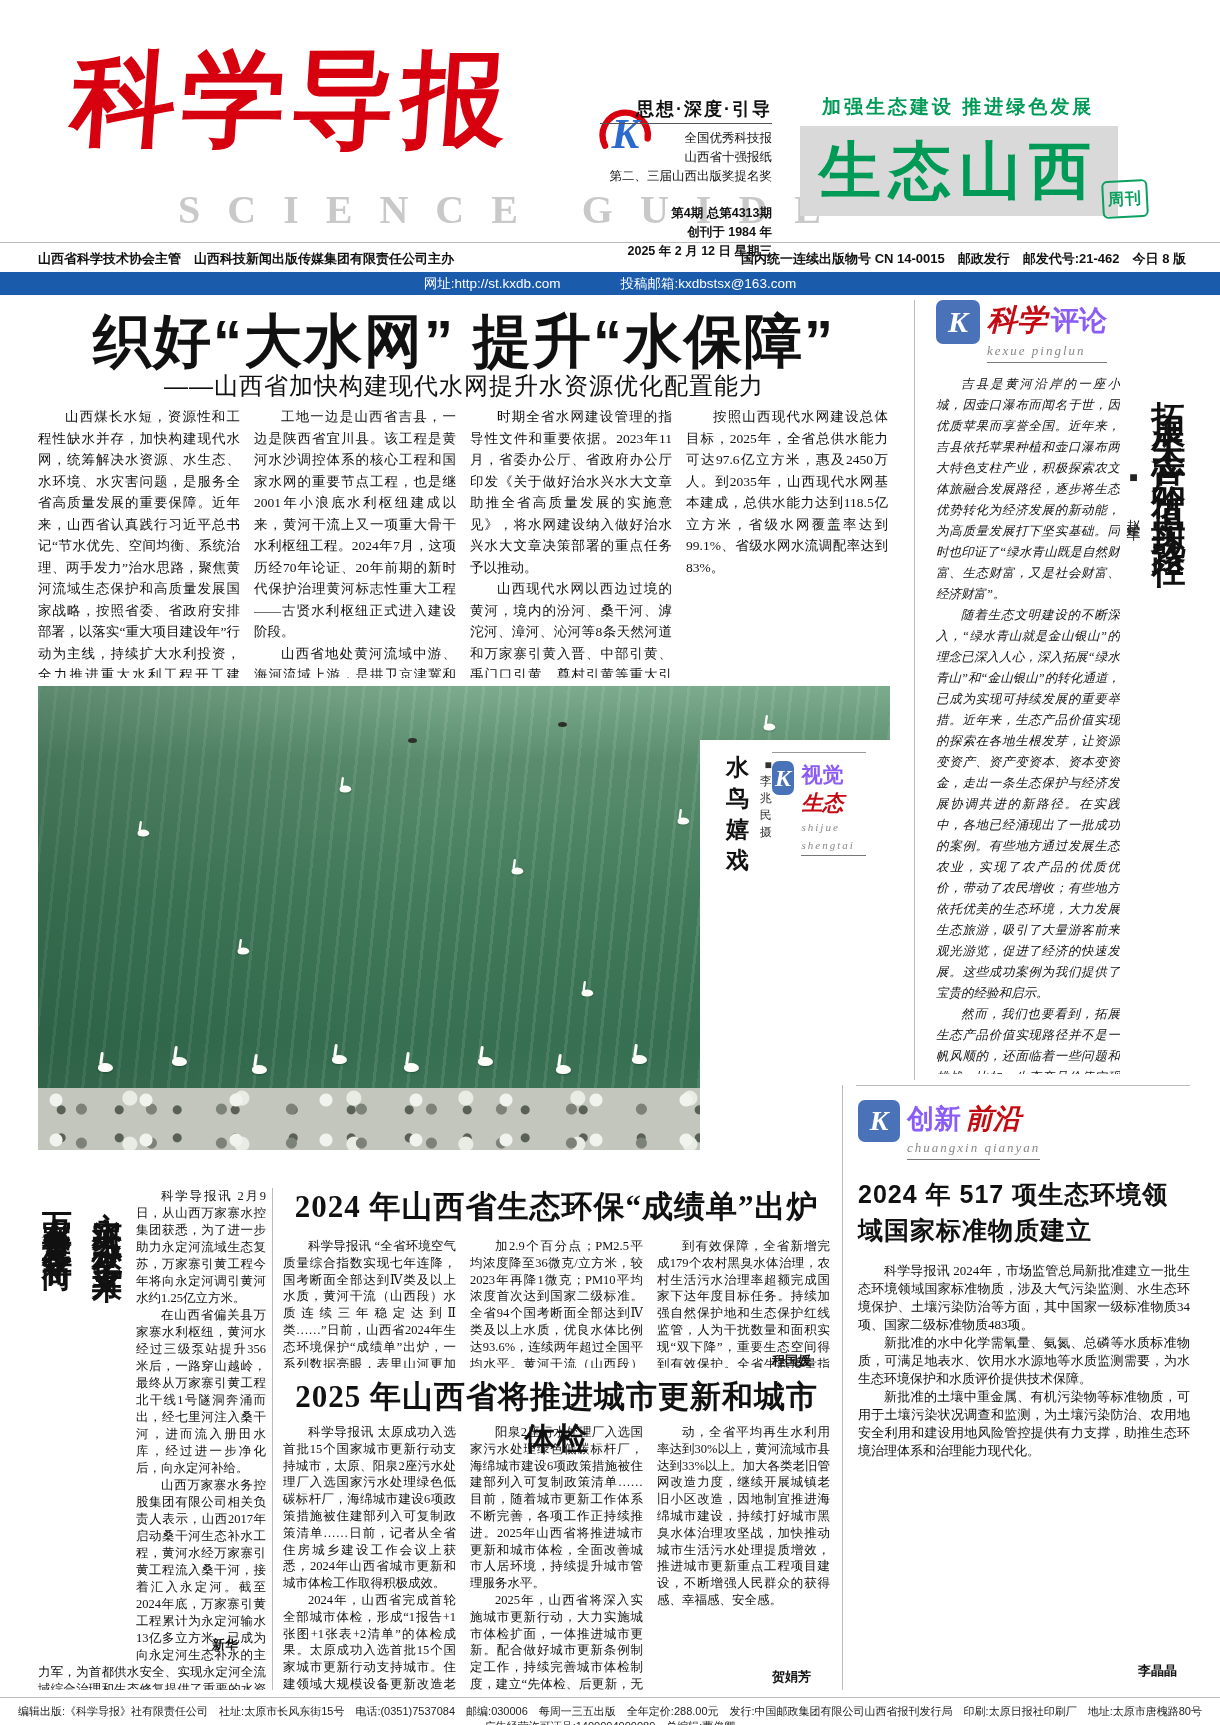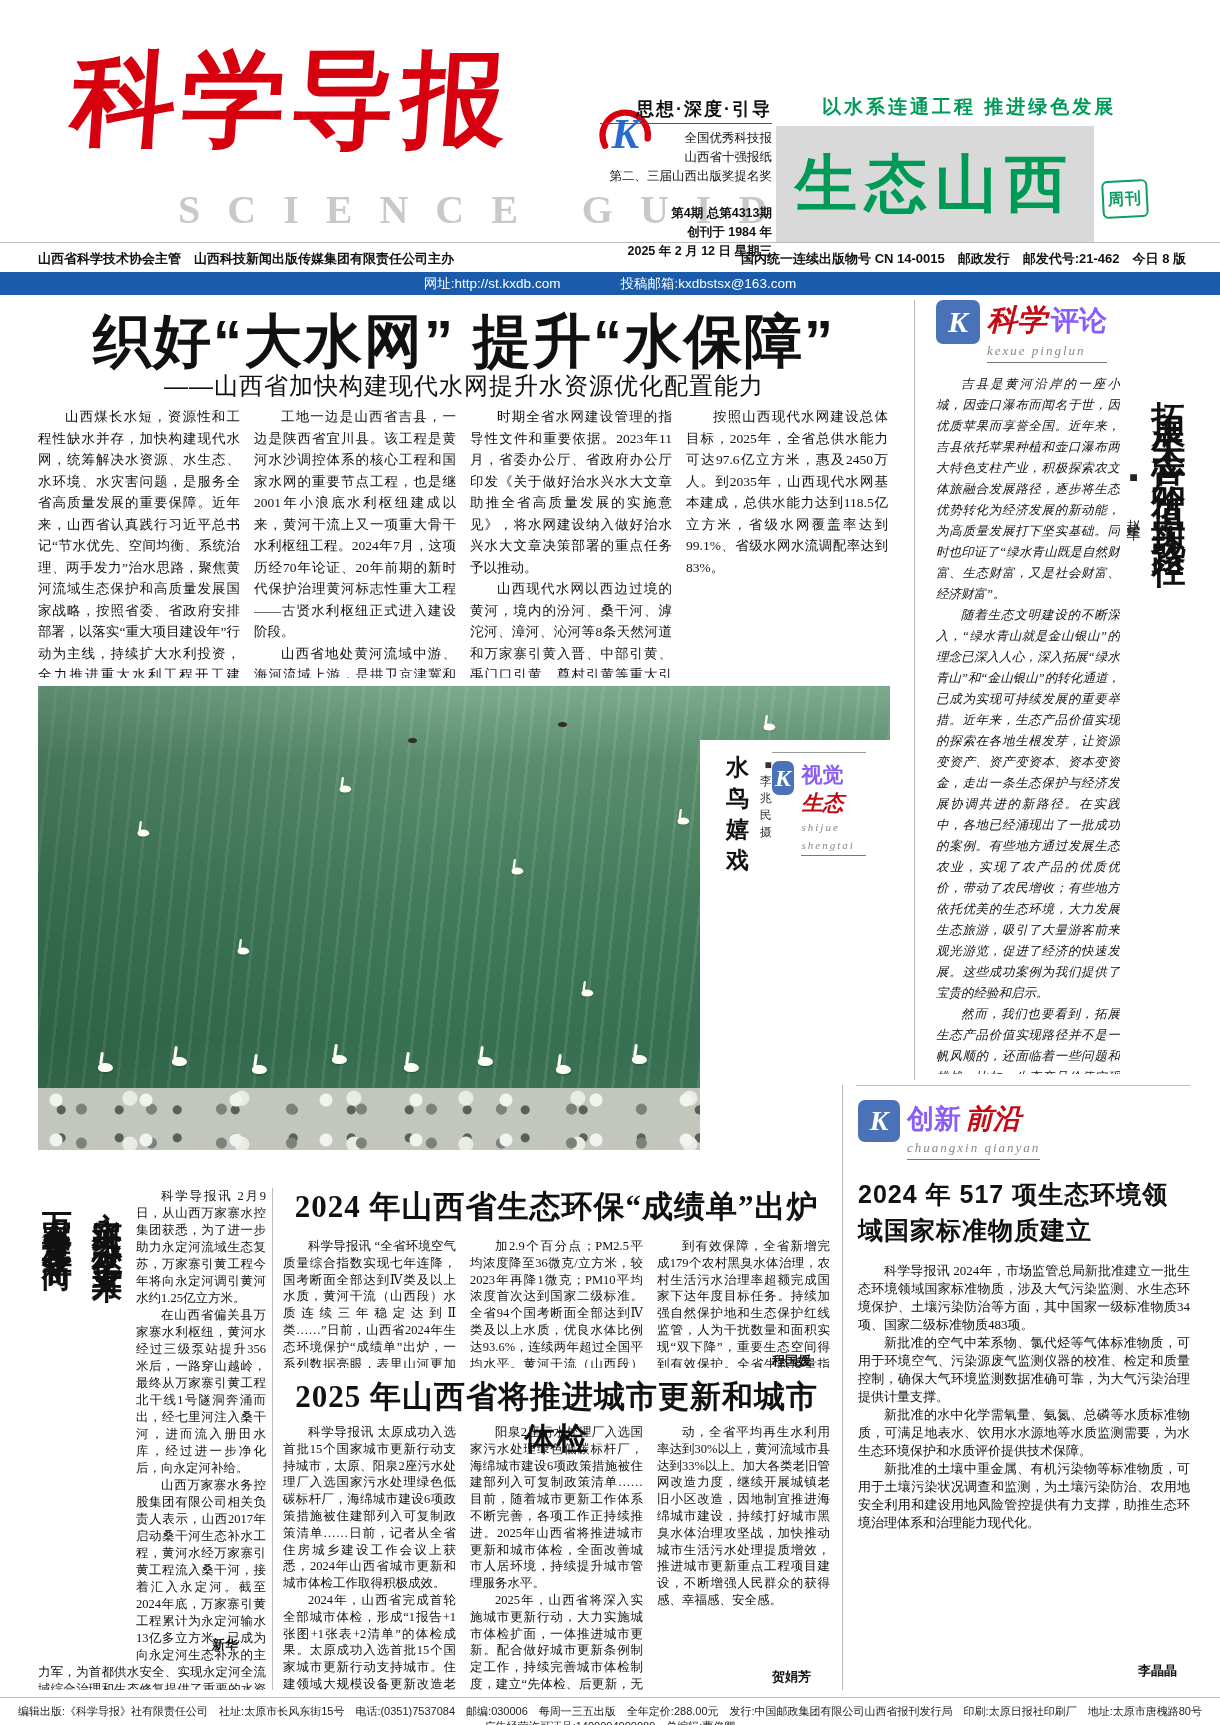--- a/index.html
+++ b/index.html
@@ -96,22 +96,22 @@
         <p>山西省十强报纸</p>
         <p>第二、三届山西出版奖提名奖</p>
       </div>
     <div style="font-weight:bold;margin-top:18px">
         <p>第4期 总第4313期</p>
         <p>创刊于 1984 年</p>
         <p>2025 年 2 月 12 日 星期三</p>
       </div>
   </div>
 
-  <div class="abs eco-slogan sans" style="left:822px;top:94px">以水系连通工程  推进绿色发展</div>
-  <div class="abs eco-banner" style="left:776px;top:126px;width:318px;height:116px">
+  <div class="abs eco-slogan sans" style="left:822px;top:94px">加强生态建设  推进绿色发展</div>
+  <div class="abs eco-banner" style="left:800px;top:126px;width:318px;height:90px">
     <span class="eco-name">生态山西</span>
   </div>
   <div class="abs weekly" style="left:1102px;top:180px;width:46px;height:38px">周刊</div>
 
   <div class="abs rule" style="left:0;top:242px;width:1220px;height:1px"></div>
   <div class="abs infobar sans" style="left:38px;top:250px">山西省科学技术协会主管　山西科技新闻出版传媒集团有限责任公司主办</div>
   <div class="abs infobar sans" style="right:34px;top:250px">国内统一连续出版物号 CN 14-0015　邮政发行　邮发代号:21-462　今日 8 版</div>
   <div class="abs bluebar sans" style="left:0;top:272px;width:1220px;height:23px">
     <span>网址:http://st.kxdb.com</span>
     <span>投稿邮箱:kxdbstsx@163.com</span>
@@ -249,21 +249,20 @@
     <span class="brand-underline" style="padding-bottom:3px">
       <span class="zh-black" style="font-size:27px">创新</span>
       <span class="zh-red" style="font-size:28px">前沿</span>
       <br><span class="pinyin" style="font-size:13px">chuangxin qianyan</span>
     </span>
   </div>
 
   <div class="abs fr-hl" style="left:858px;top:1176px;width:332px">2024 年 517 项生态环境领域国家标准物质建立</div>
   <div class="abs bt" style="left:858px;top:1262px;width:332px;height:392px;overflow:hidden;font-size:13px;line-height:18px">
       <p>科学导报讯 2024年，市场监管总局新批准建立一批生态环境领域国家标准物质，涉及大气污染监测、水生态环境保护、土壤污染防治等方面，其中国家一级标准物质34项、国家二级标准物质483项。</p>
-      <p>新批准的空气中苯系物、氯代烃等气体标准物质，可用于环境空气、污染源废气监测仪器的校准、检定和质量控制，确保大气环境监测数据准确可靠，为大气污染治理提供计量支撑。</p>
       <p>新批准的水中化学需氧量、氨氮、总磷等水质标准物质，可满足地表水、饮用水水源地等水质监测需要，为水生态环境保护和水质评价提供技术保障。</p>
       <p>新批准的土壤中重金属、有机污染物等标准物质，可用于土壤污染状况调查和监测，为土壤污染防治、农用地安全利用和建设用地风险管控提供有力支撑，助推生态环境治理体系和治理能力现代化。</p>
     </div>
   <div class="author" style="left:1138px;top:1662px">李晶晶</div>
 
   <div class="abs rule" style="left:0;top:1697px;width:1220px;height:1px"></div>
   <div class="abs footer sans" style="left:10px;top:1704px;width:1200px">编辑出版:《科学导报》社有限责任公司　社址:太原市长风东街15号　电话:(0351)7537084　邮编:030006　每周一三五出版　全年定价:288.00元　发行:中国邮政集团有限公司山西省报刊发行局　印刷:太原日报社印刷厂　地址:太原市唐槐路80号　广告经营许可证号:1400004000089　总编辑:曹俊卿</div>
 
 </div>
 

